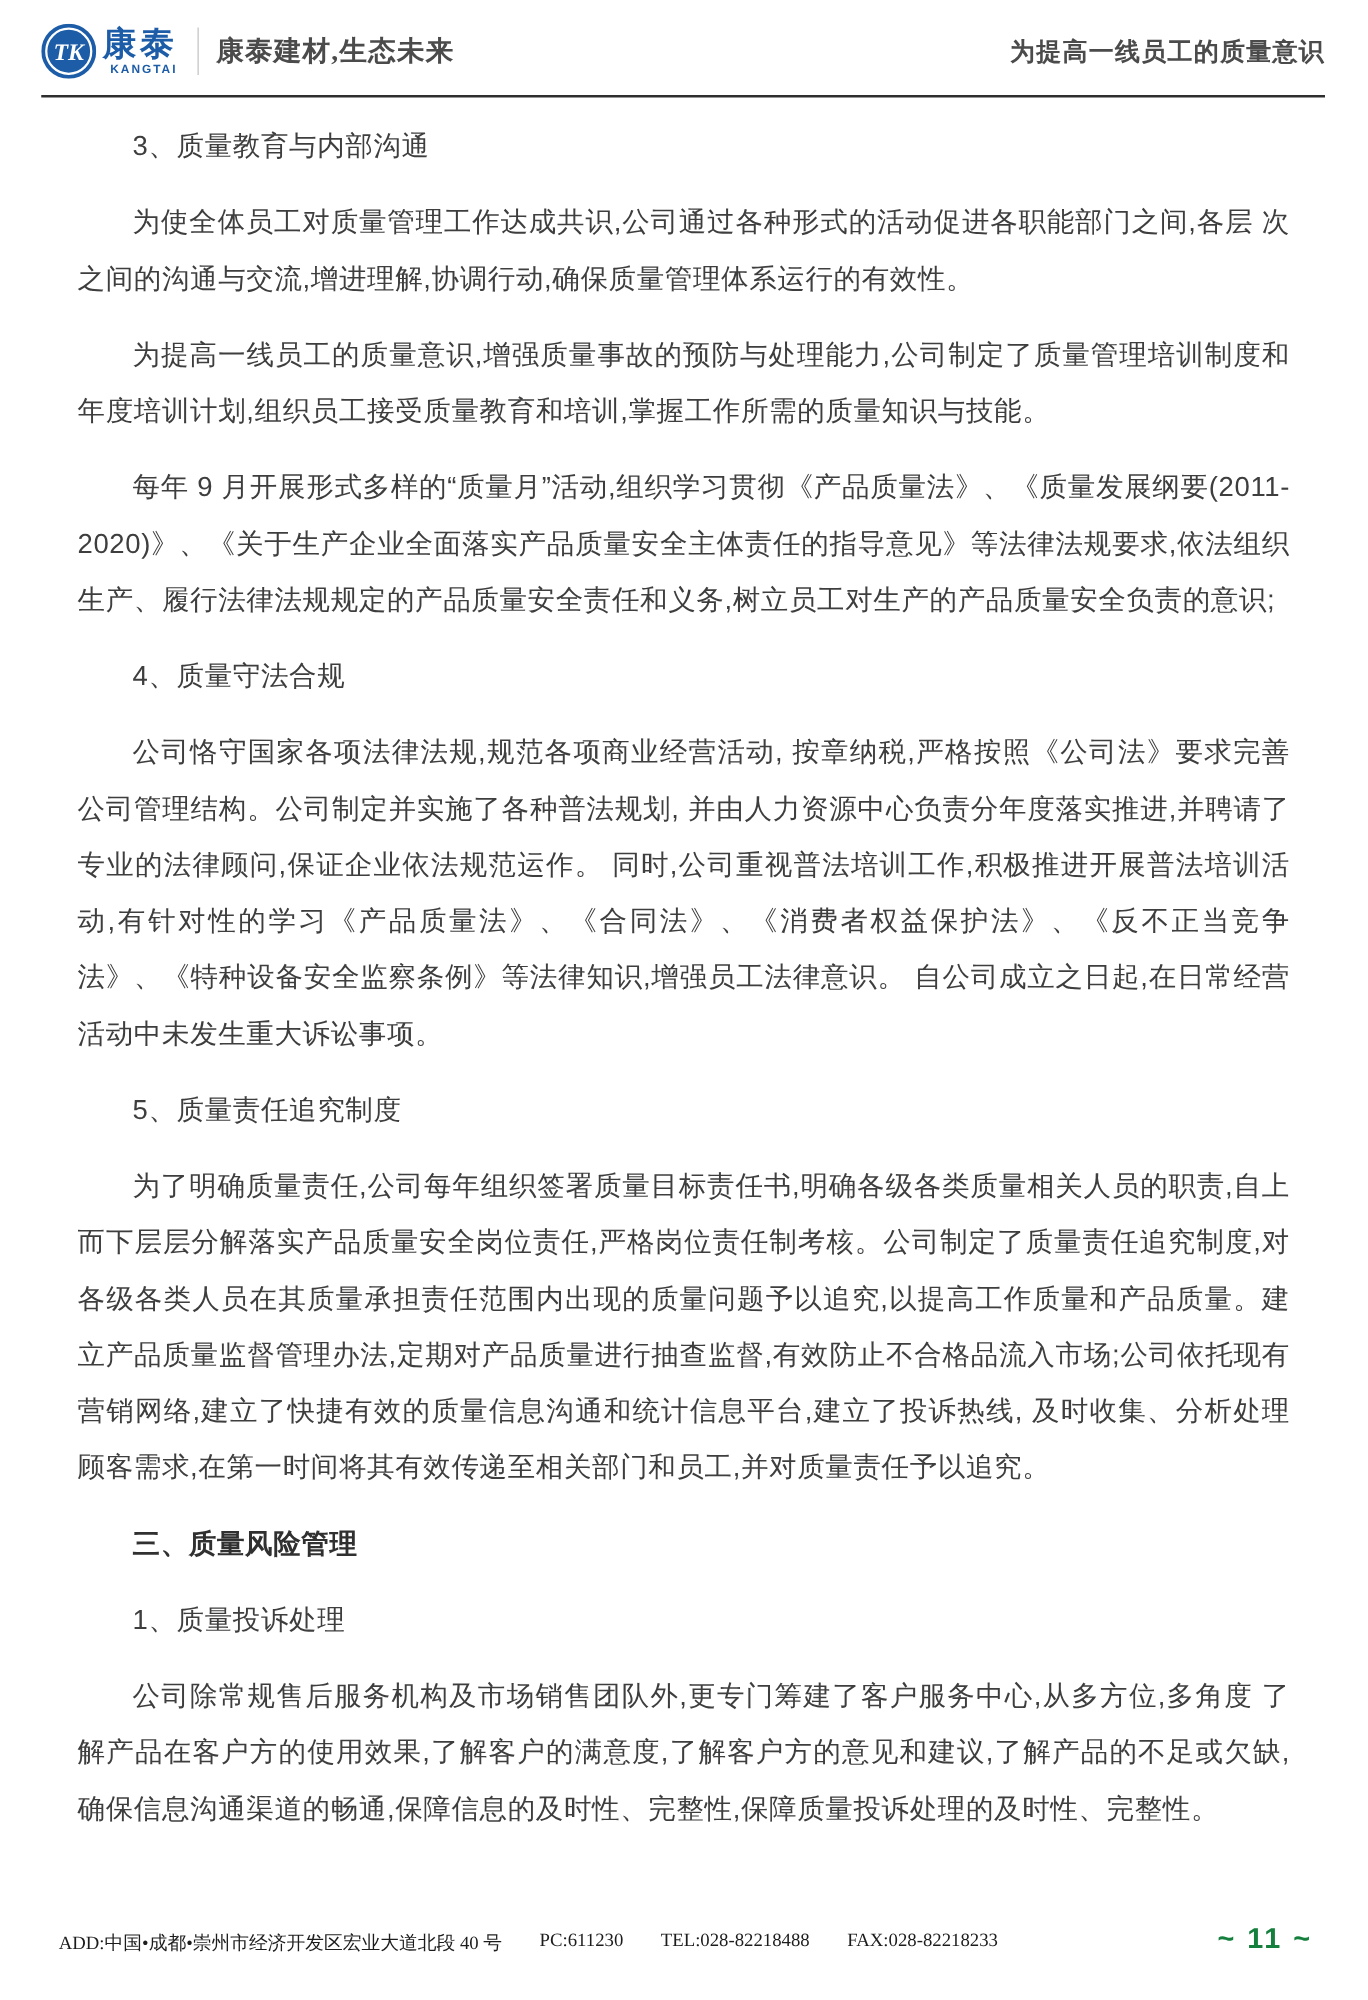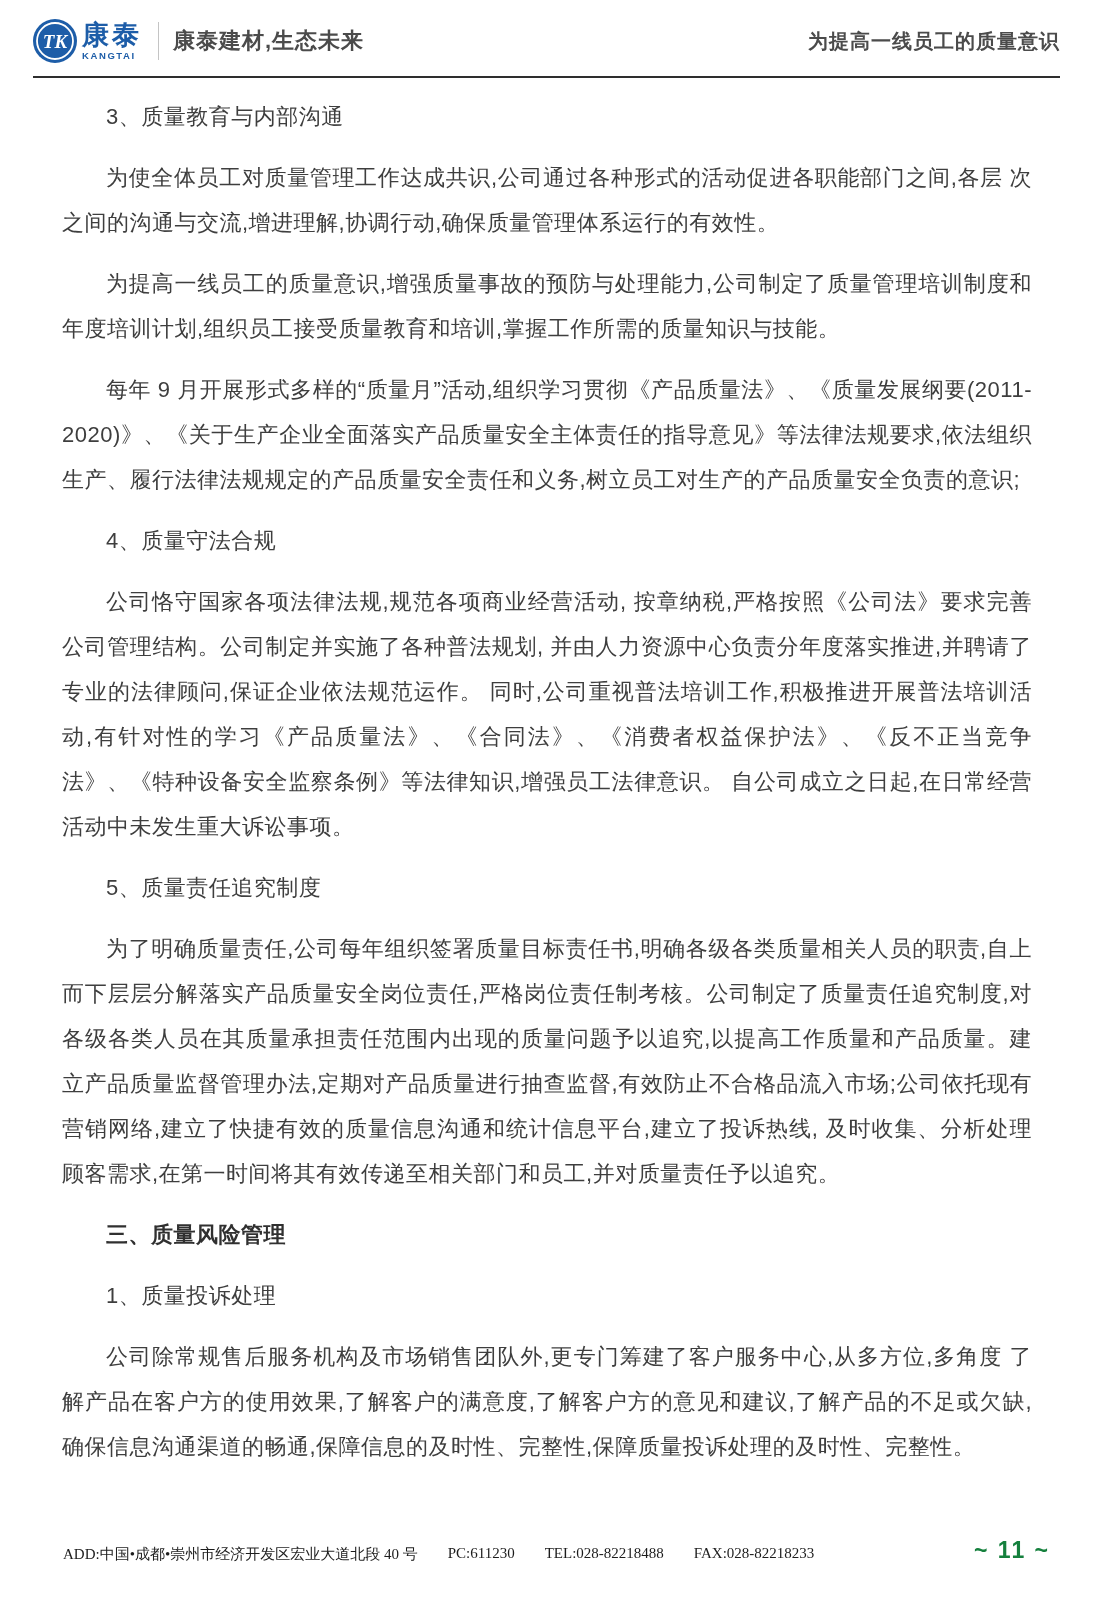--- a/index.html
+++ b/index.html
@@ -17,25 +17,25 @@
     margin: 0 34px 0 33px;
     height: 70px;
     display: flex;
     align-items: center;
     border-bottom: 2px solid #2e2e2e;
     padding-top: 6px;
     box-sizing: content-box;
   }
   .logo-wrap { display: flex; align-items: center; }
   .logo-circle { width: 44px; height: 44px; display: block; }
-  .brand-stack { margin-left: 5px; display: flex; flex-direction: column; align-items: flex-start; line-height: 1; }
+  .brand-stack { margin-left: 5px; display: flex; flex-direction: column; align-items: flex-end; line-height: 1; }
   .brand-cn { color: #1d5da8; font-size: 27px; font-weight: bold; letter-spacing: 3px; }
   .brand-en { color: #1d5da8; font-size: 9.5px; font-weight: bold; letter-spacing: 1.6px; margin-top: 2px; }
   .header-divider { width: 1px; height: 38px; background: #c4c4c4; margin: 0 14px 0 16px; }
-  .tagline { color: #4b4b4b; font-size: 22px; font-weight: bold; letter-spacing: 1px; }
+  .tagline { color: #4b4b4b; font-size: 22px; font-weight: bold; letter-spacing: 1px; font-family: Liberation Serif, serif; }
   .company-name { margin-left: auto; color: #4b4b4b; font-size: 20px; font-weight: bold; letter-spacing: 1px; }
 
   
   .doc {
     padding: 16px 46px 0 46px;
     color: #3e3e3e;
   }
   .doc .block {
     font-size: 22px;
     line-height: 45px;
@@ -47,21 +47,21 @@
     text-align: justify;
     text-justify: inter-ideograph;
   }
   .doc .heading { margin-top: 9px; }
   .doc .heading-bold { margin-top: 7px; font-weight: bold; color: #303030; }
   .doc .block:first-child { margin-top: 0; }
 
   
   .footer {
     position: absolute;
-    left: 16px;
+    left: 0;
     right: 0;
     bottom: 36px;
     padding: 0 44px 0 47px;
     display: flex;
     align-items: flex-end;
   }
   .footer-info {
     display: flex;
     gap: 30px;
     font-family: "Liberation Serif", "DejaVu Serif", serif;

